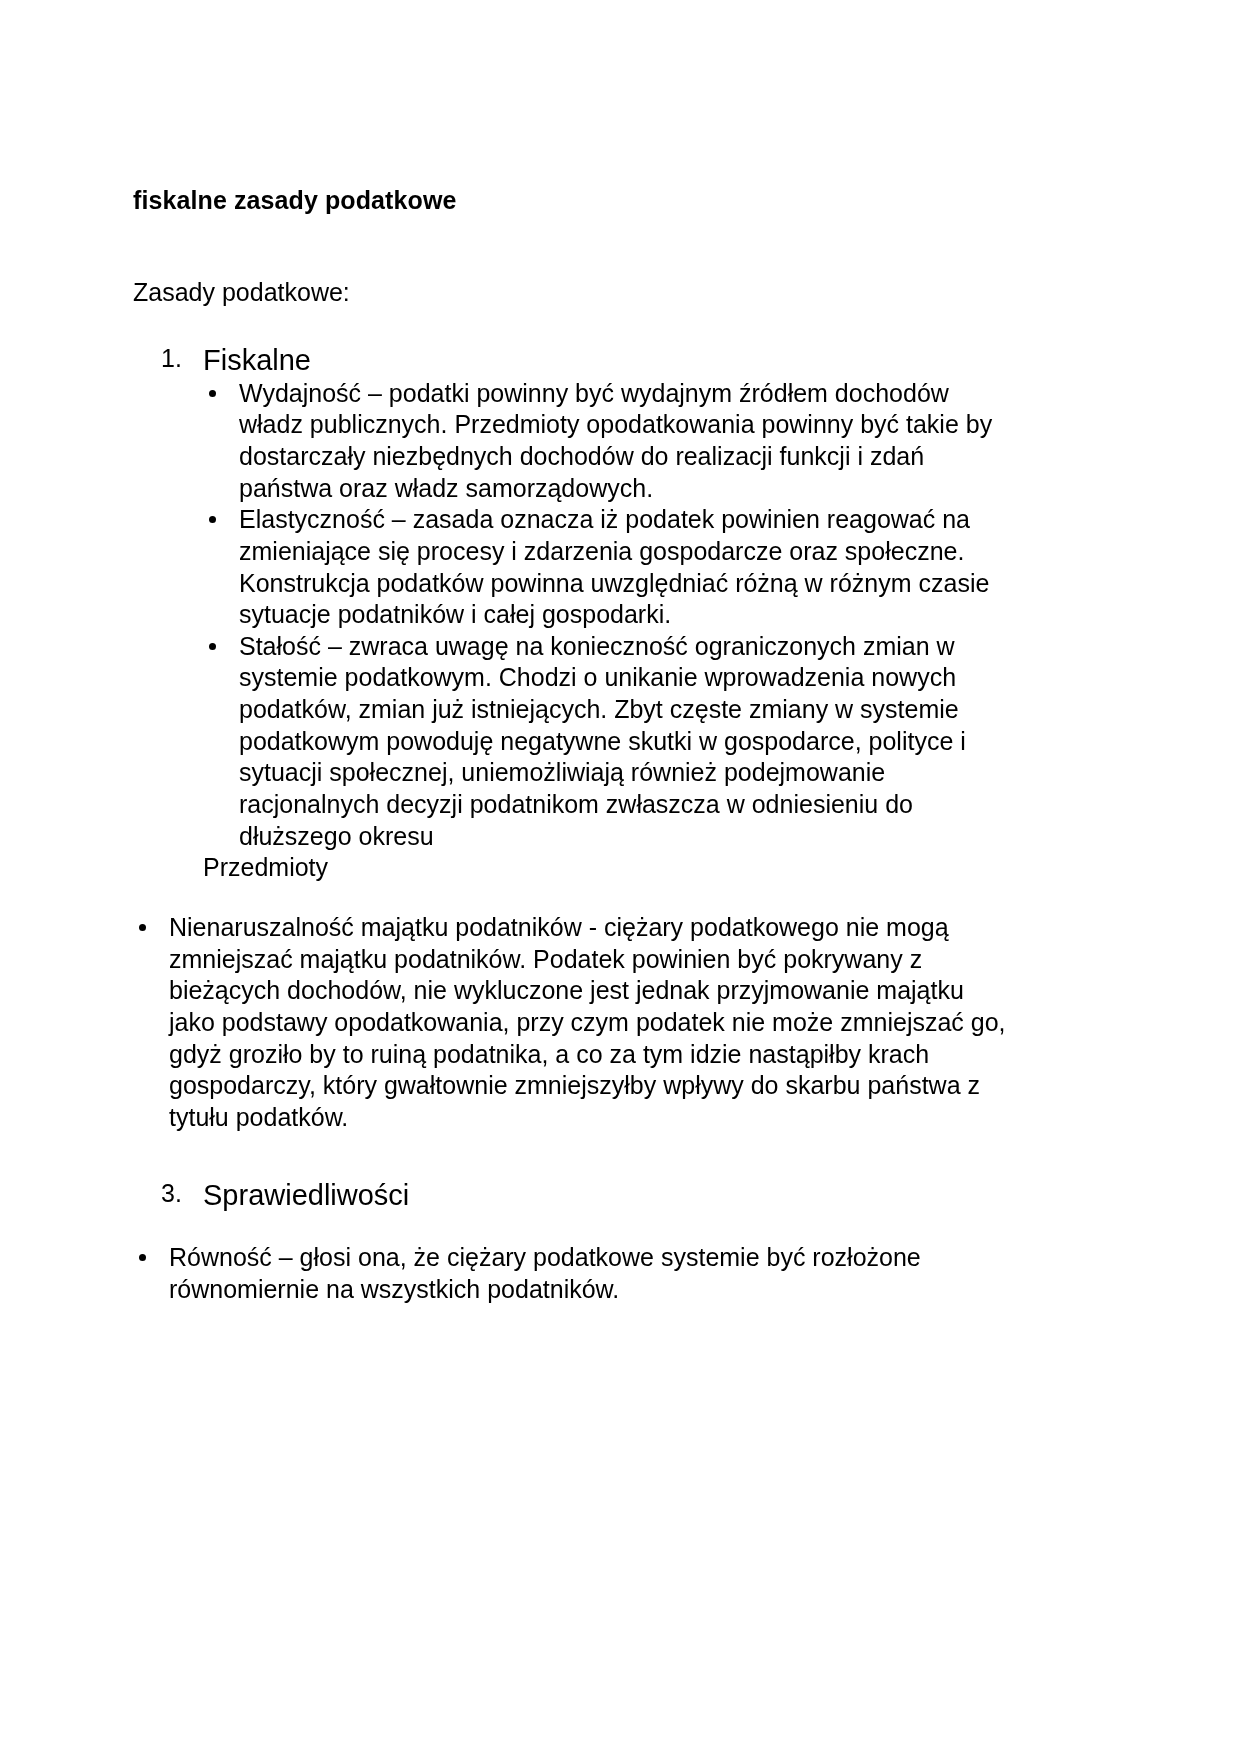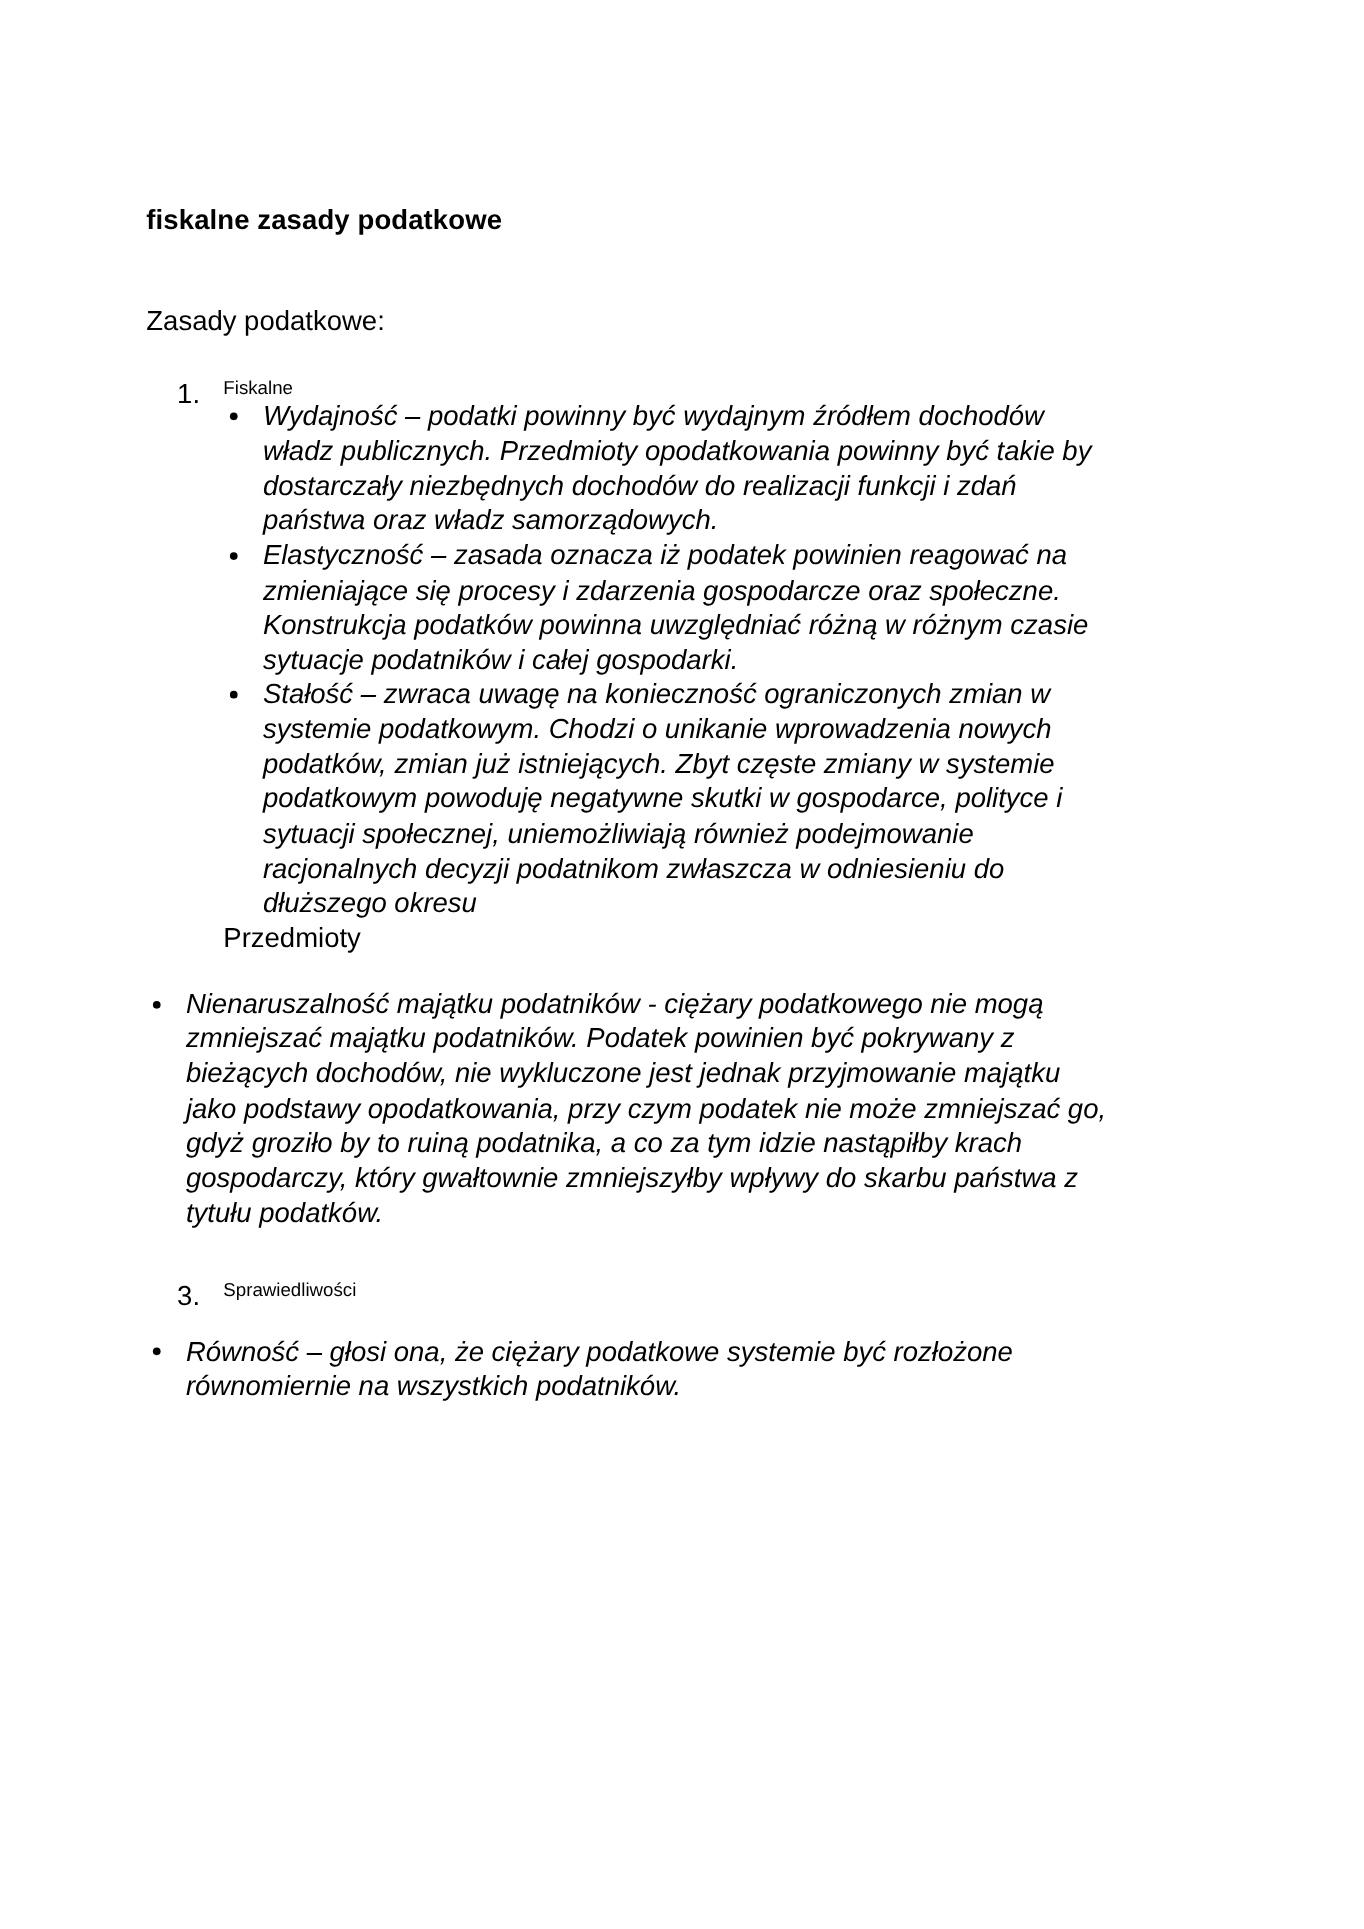--- a/index.html
+++ b/index.html
@@ -53,31 +53,30 @@
     margin-bottom: 0;
   }
   .num-marker {
     position: absolute;
     left: 28px;
     top: 0;
     font-size: 25px;
     line-height: 1.2;
   }
   .num-text {
-    font-size: 17px;
+    font-size: 29px;
     line-height: 1.2;
     display: block;
   }
 
   
   ul.bul-list {
     list-style: none;
     margin: 0;
     padding: 0;
-    font-style: italic;
   }
   ul.bul-list > li {
     position: relative;
     padding-left: 36px;
     font-size: 25px;
     line-height: 1.265;
     margin: 0;
     text-align: left;
   }
   .bul-marker {

